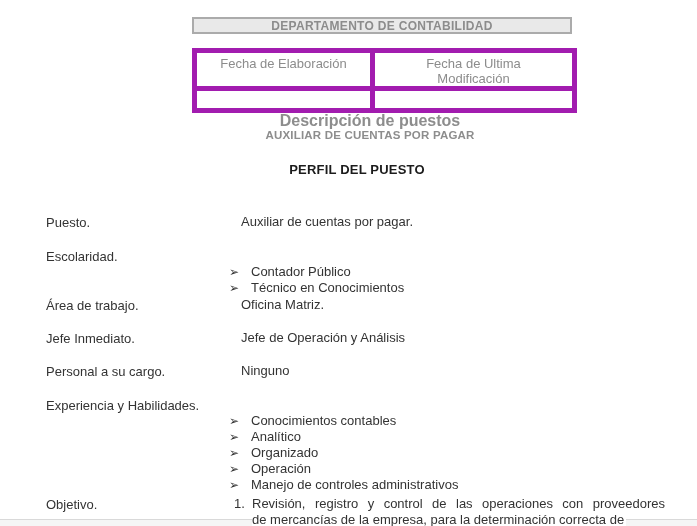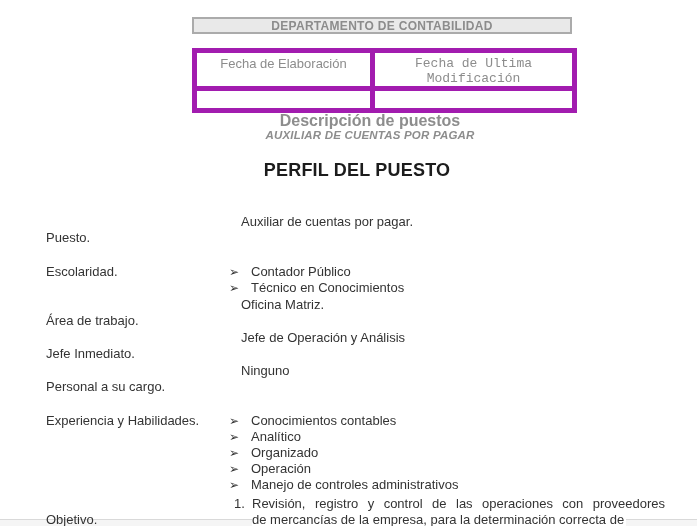--- a/index.html
+++ b/index.html
@@ -23,37 +23,37 @@
   .date-table td{
     border:5px solid #a21caf;vertical-align:top;text-align:center;
     color:#8c8c8c;font-size:13px;line-height:15px;padding:3px 2px 0 2px;
     box-sizing:border-box;
   }
   .date-table .c1{width:178px;}
   .date-table .c2{width:202px;}
   .date-table .hrow td{height:38px;}
   .date-table .vrow td{height:22px;color:#333;}
   .hwrap{margin:0 auto;}
-  .hwrap.narrow{max-width:130px;font-family:Liberation Mono, monospace;}
+  .hwrap.narrow{max-width:130px;}
   
   .subtitle1{
     position:absolute;left:43px;width:654px;top:114px;text-align:center;
     font-weight:bold;font-size:16px;line-height:14px;color:#8d8d8d;
   }
   .subtitle2{
     position:absolute;left:43px;width:654px;top:128px;text-align:center;
-    font-weight:bold;font-size:11.5px;line-height:14px;color:#8d8d8d;letter-spacing:0.2px;font-style:italic;
+    font-weight:bold;font-size:11.5px;line-height:14px;color:#8d8d8d;letter-spacing:0.2px;
   }
   .perfil{
     position:absolute;left:30px;width:654px;top:162px;text-align:center;
-    font-weight:bold;font-size:18px;line-height:16px;color:#1c1c1c;letter-spacing:0.2px;
+    font-weight:bold;font-size:13px;line-height:16px;color:#1c1c1c;letter-spacing:0.2px;
   }
   
   .row{position:absolute;left:0;width:697px;height:16px;z-index:1;}
-  .lbl{position:absolute;left:46px;top:16px;white-space:nowrap;}
+  .lbl{position:absolute;left:46px;top:1px;white-space:nowrap;}
   .val{position:absolute;left:241px;top:0;white-space:nowrap;}
   .bullets{position:absolute;left:229px;top:0;margin-top:16px;}
   .bline{line-height:16px;white-space:nowrap;}
   .glyph{display:inline-block;width:22px;font-size:12px;}
   
   .onum{position:absolute;left:234px;top:0;}
   .oline1{
     position:absolute;left:252px;top:0;width:413px;
     text-align:justify;text-align-last:justify;white-space:normal;
   }

